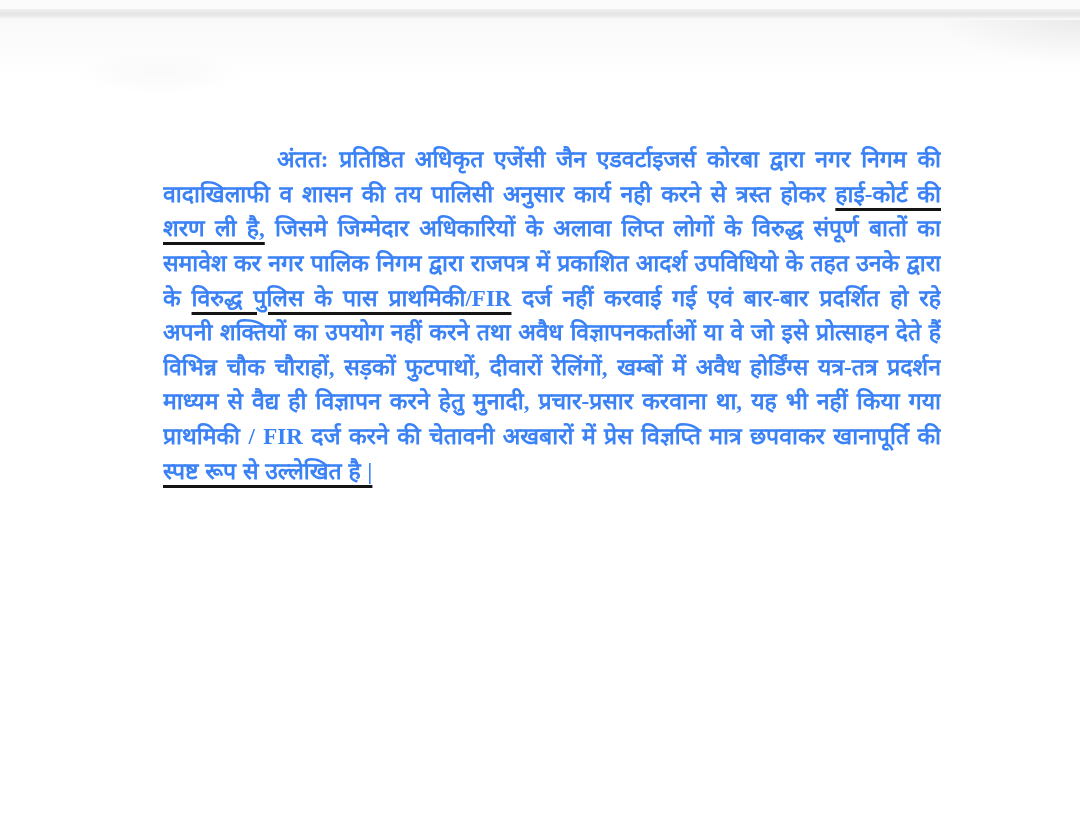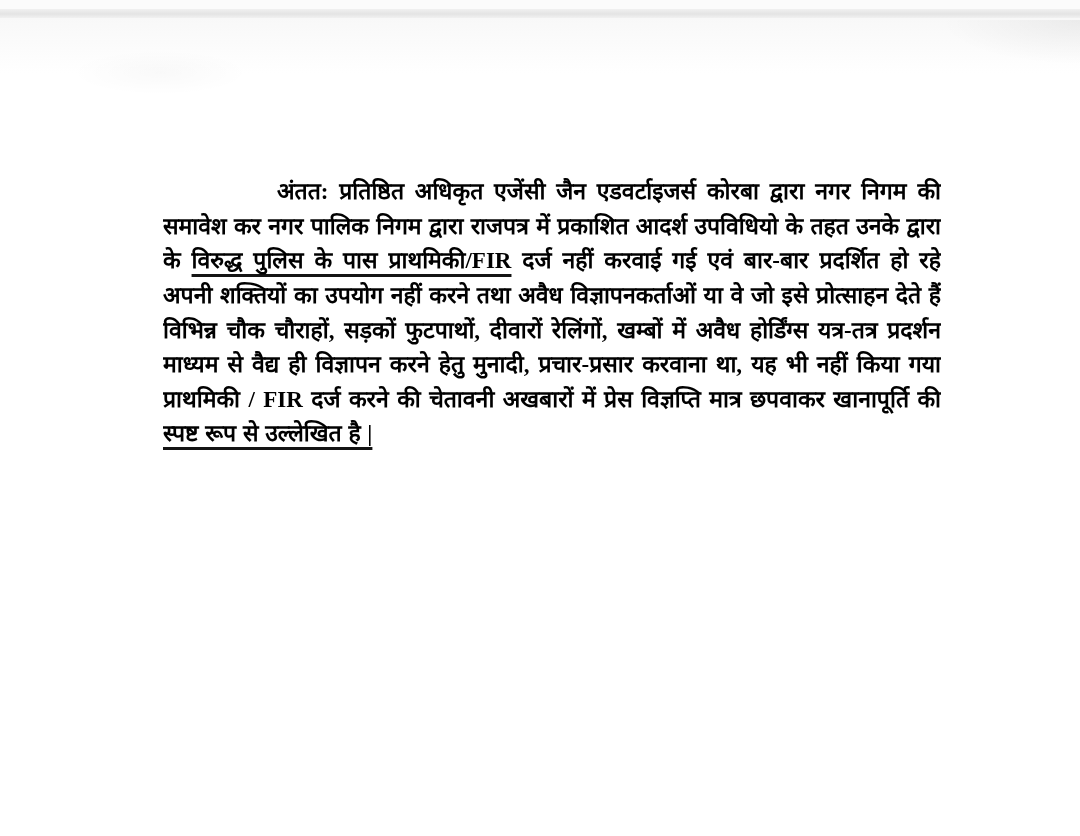--- a/index.html
+++ b/index.html
@@ -43,25 +43,24 @@
     position: absolute;
     top: 50px; left: 70px;
     width: 180px; height: 45px;
     background: radial-gradient(ellipse at center, rgba(0,0,0,0.025), rgba(0,0,0,0) 70%);
   }
   .page-text {
     position: absolute;
     left: 163px;
     top: 143px;
     width: 778px;
-    color: #000000;
+    color: #3b82f6;
     font-weight: 700;
     font-size: 23px;
     line-height: 34.65px;
-    margin-top: 32px;
   }
   .line {
     text-align: justify;
     text-align-last: justify;
     height: 34.65px;
     overflow: hidden;
     word-spacing: 1px;
   }
   .line.indent {
     text-indent: 114px;
@@ -82,20 +81,22 @@
 
 <div class="scan-top-white"></div>
 <div class="scan-strip"></div>
 <div class="scan-wash"></div>
 <div class="scan-corner-right"></div>
 <div class="scan-corner-left"></div>
 
 <div class="page-text">
   <div>
       <div class="line indent"><span class="seg">अंतत: प्रतिष्ठित अधिकृत एजेंसी जैन एडवर्टाइजर्स कोरबा द्वारा नगर निगम की</span></div>
+      <div class="line"><span class="seg">वादाखिलाफी व शासन की तय पालिसी अनुसार कार्य नही करने से त्रस्त होकर </span><span class="seg u">हाई-कोर्ट की</span></div>
+      <div class="line"><span class="seg u">शरण ली है,</span><span class="seg"> जिसमे जिम्मेदार अधिकारियों के अलावा लिप्त लोगों के विरुद्ध संपूर्ण बातों का</span></div>
       <div class="line"><span class="seg">समावेश कर नगर पालिक निगम द्वारा राजपत्र में प्रकाशित आदर्श उपविधियो के तहत उनके द्वारा</span></div>
       <div class="line"><span class="seg">के </span><span class="seg u">विरुद्ध पुलिस के पास प्राथमिकी/FIR</span><span class="seg"> दर्ज नहीं करवाई गई एवं बार-बार प्रदर्शित हो रहे</span></div>
       <div class="line"><span class="seg">अपनी शक्तियों का उपयोग नहीं करने तथा अवैध विज्ञापनकर्ताओं या वे जो इसे प्रोत्साहन देते हैं</span></div>
       <div class="line"><span class="seg">विभिन्न चौक चौराहों, सड़कों फुटपाथों, दीवारों रेलिंगों, खम्बों में अवैध होर्डिंग्स यत्र-तत्र प्रदर्शन</span></div>
       <div class="line"><span class="seg">माध्यम से वैद्य ही विज्ञापन करने हेतु मुनादी, प्रचार-प्रसार करवाना था, यह भी नहीं किया गया</span></div>
       <div class="line"><span class="seg">प्राथमिकी / FIR दर्ज करने की चेतावनी अखबारों में प्रेस विज्ञप्ति मात्र छपवाकर खानापूर्ति की</span></div>
       <div class="line no-justify"><span class="seg u">स्पष्ट रूप से उल्लेखित है |</span></div>
     </div>
 </div>
 

